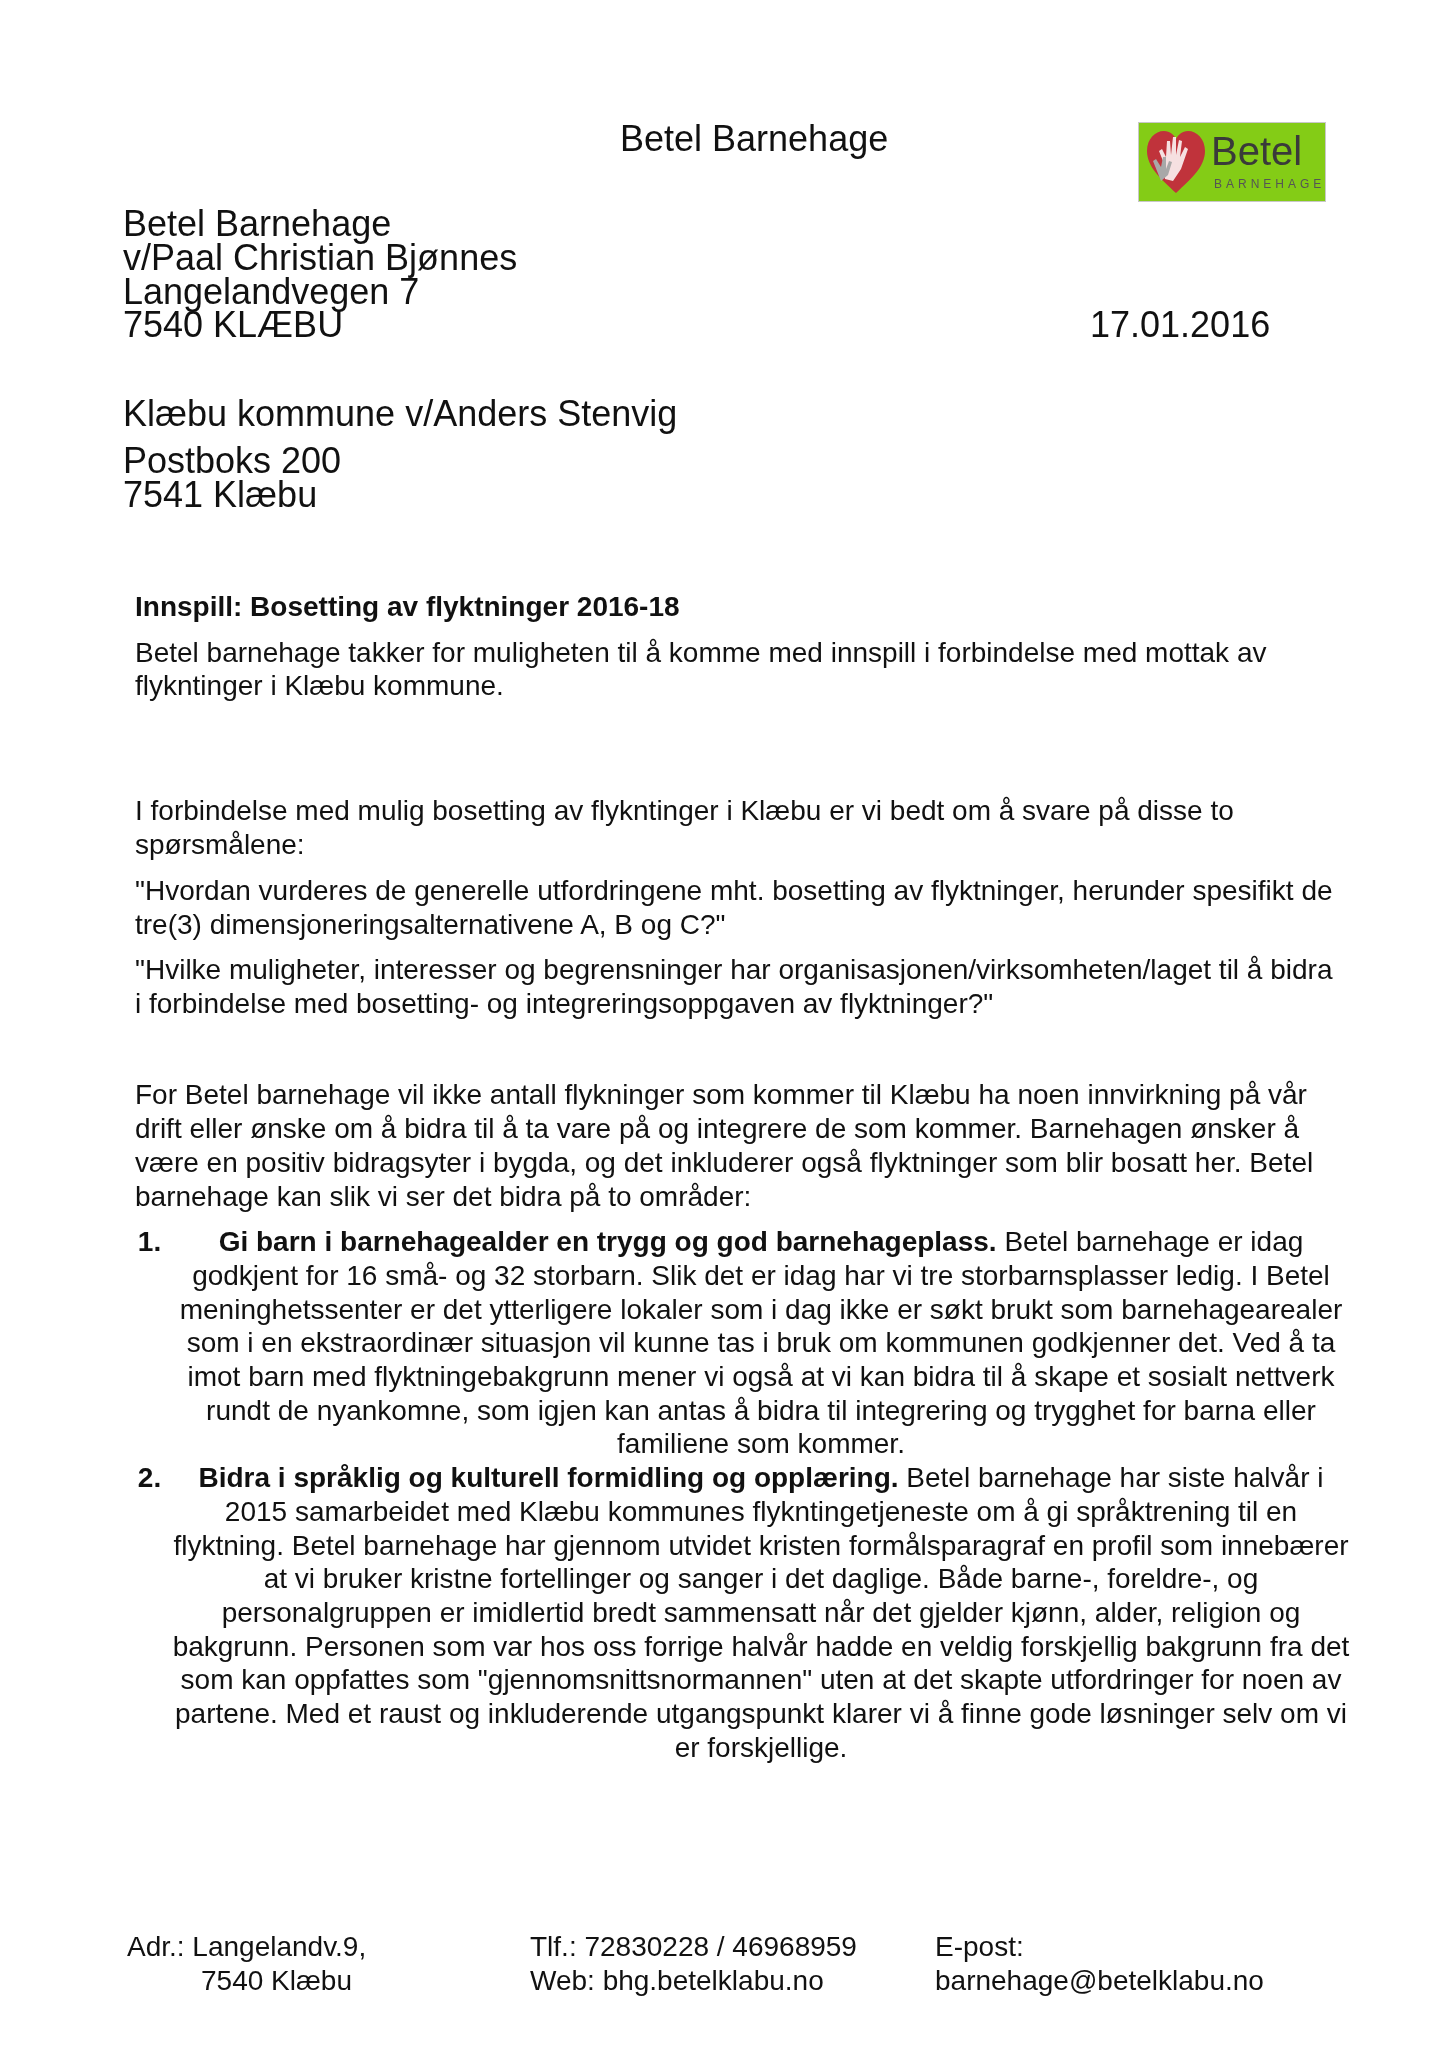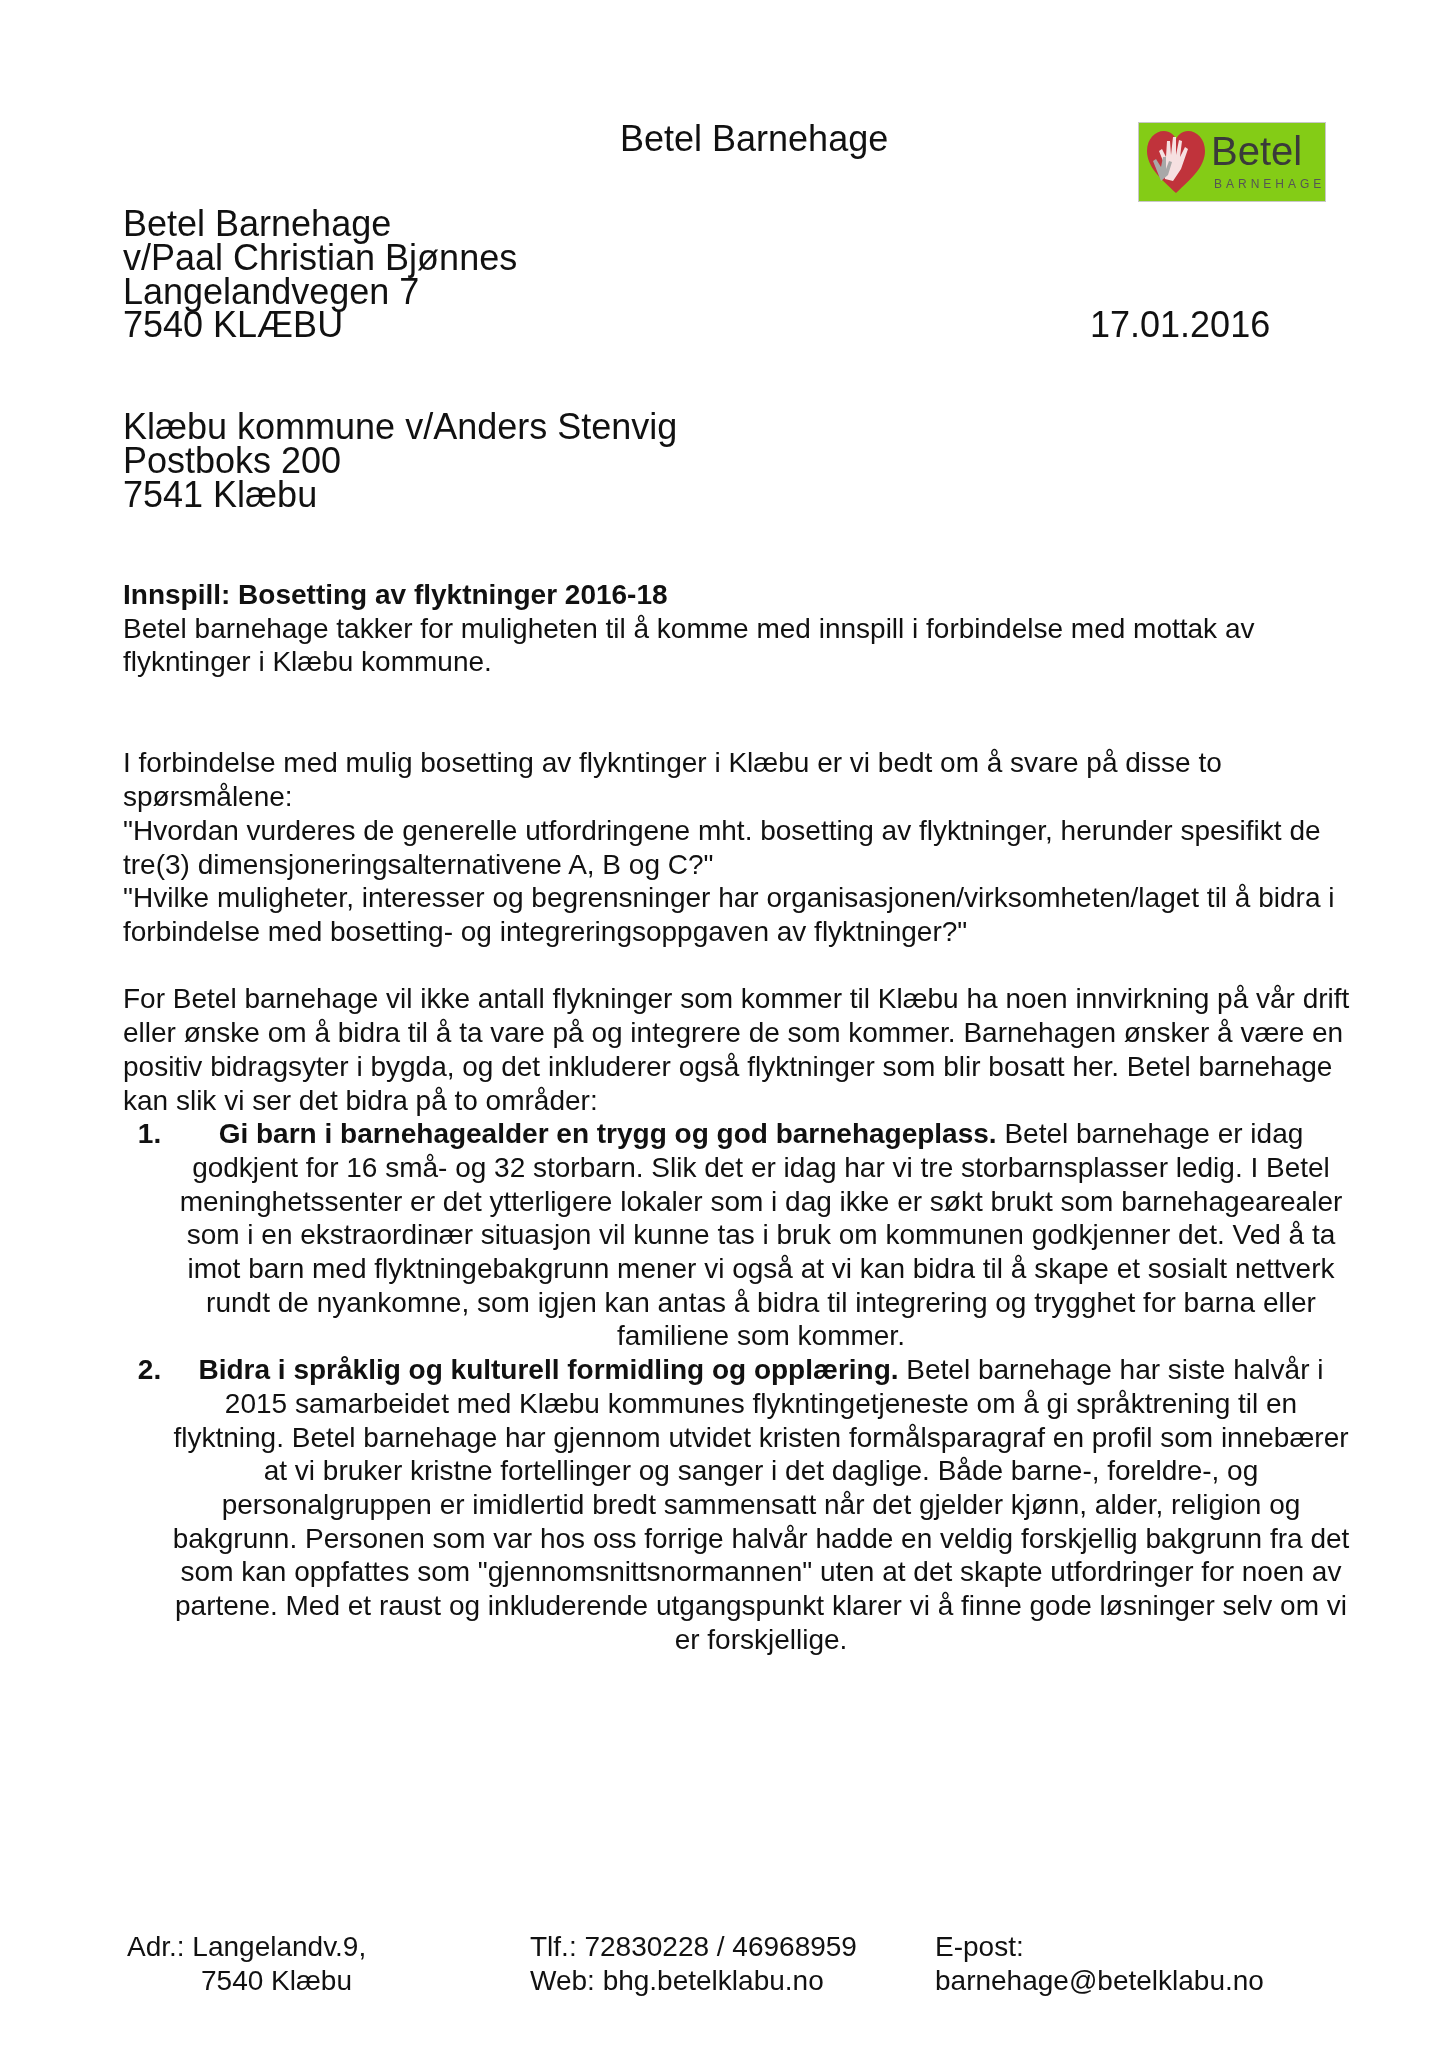--- a/index.html
+++ b/index.html
@@ -1,20 +1,20 @@
 <!DOCTYPE html>
 <html><head>
 <meta charset="utf-8">
 <style>
   html, body { margin: 0; padding: 0; background: #ffffff; }
   body { width: 1448px; height: 2048px; position: relative; overflow: hidden;
          font-family: "Liberation Sans", sans-serif; color: #111; }
   .t { position: absolute; font-size: 36px; line-height: 34px; white-space: nowrap; }
   .body-block { position: absolute; left: 123px; width: 1230px; font-size: 28px; line-height: 33.7px; }
-  .body-block p { margin: 0; }
+  .body-block p { margin: 12px; }
   .gap { height: 33.7px; }
   .bold { font-weight: bold; }
   ol { margin: 0; padding-left: 46px; }
   ol li { padding-left: 0; text-align: center; }
   ol li::marker { font-weight: bold; }
   .logo { position: absolute; left: 1138px; top: 122px; width: 186px; height: 78px;
           border: 1px solid #c8c8c8; background: #84cc16; }
   .logo-word { position: absolute; left: 72px; top: 6px; font-size: 40px; color: #3a3a3a; font-weight: normal; letter-spacing: 0px; }
   .logo-sub { position: absolute; left: 75px; top: 54px; font-size: 12px; letter-spacing: 4px; color: #555; }
   .footer { position: absolute; top: 1930px; font-size: 28px; line-height: 34px; }
@@ -37,21 +37,21 @@
 <div>
   <div class="t" style="left:123px; top:207px;">Betel Barnehage</div>
   <div class="t" style="left:123px; top:241px;">v/Paal Christian Bjønnes</div>
   <div class="t" style="left:123px; top:275px;">Langelandvegen 7</div>
   <div class="t" style="left:123px; top:308px;">7540 KLÆBU</div>
 </div>
 
 <div class="t" style="left:1090px; top:308px;">17.01.2016</div>
 
 <div>
-  <div class="t" style="left:123px; top:410px;">Klæbu kommune v/Anders Stenvig</div>
+  <div class="t" style="left:123px; top:397px;">Klæbu kommune v/Anders Stenvig</div>
   <div class="t" style="left:123px; top:444px;">Postboks 200</div>
   <div class="t" style="left:123px; top:478px;">7541 Klæbu</div>
 </div>
 
 <div class="body-block" style="top:578px;">
   <p class="bold">Innspill: Bosetting av flyktninger 2016-18</p>
   <p>Betel barnehage takker for muligheten til å komme med innspill i forbindelse med mottak av flykntinger i Klæbu kommune.</p>
   <div class="gap"></div>
   <div class="gap"></div>
   <p>I forbindelse med mulig bosetting av flykntinger i Klæbu er vi bedt om å svare på disse to spørsmålene:</p>

